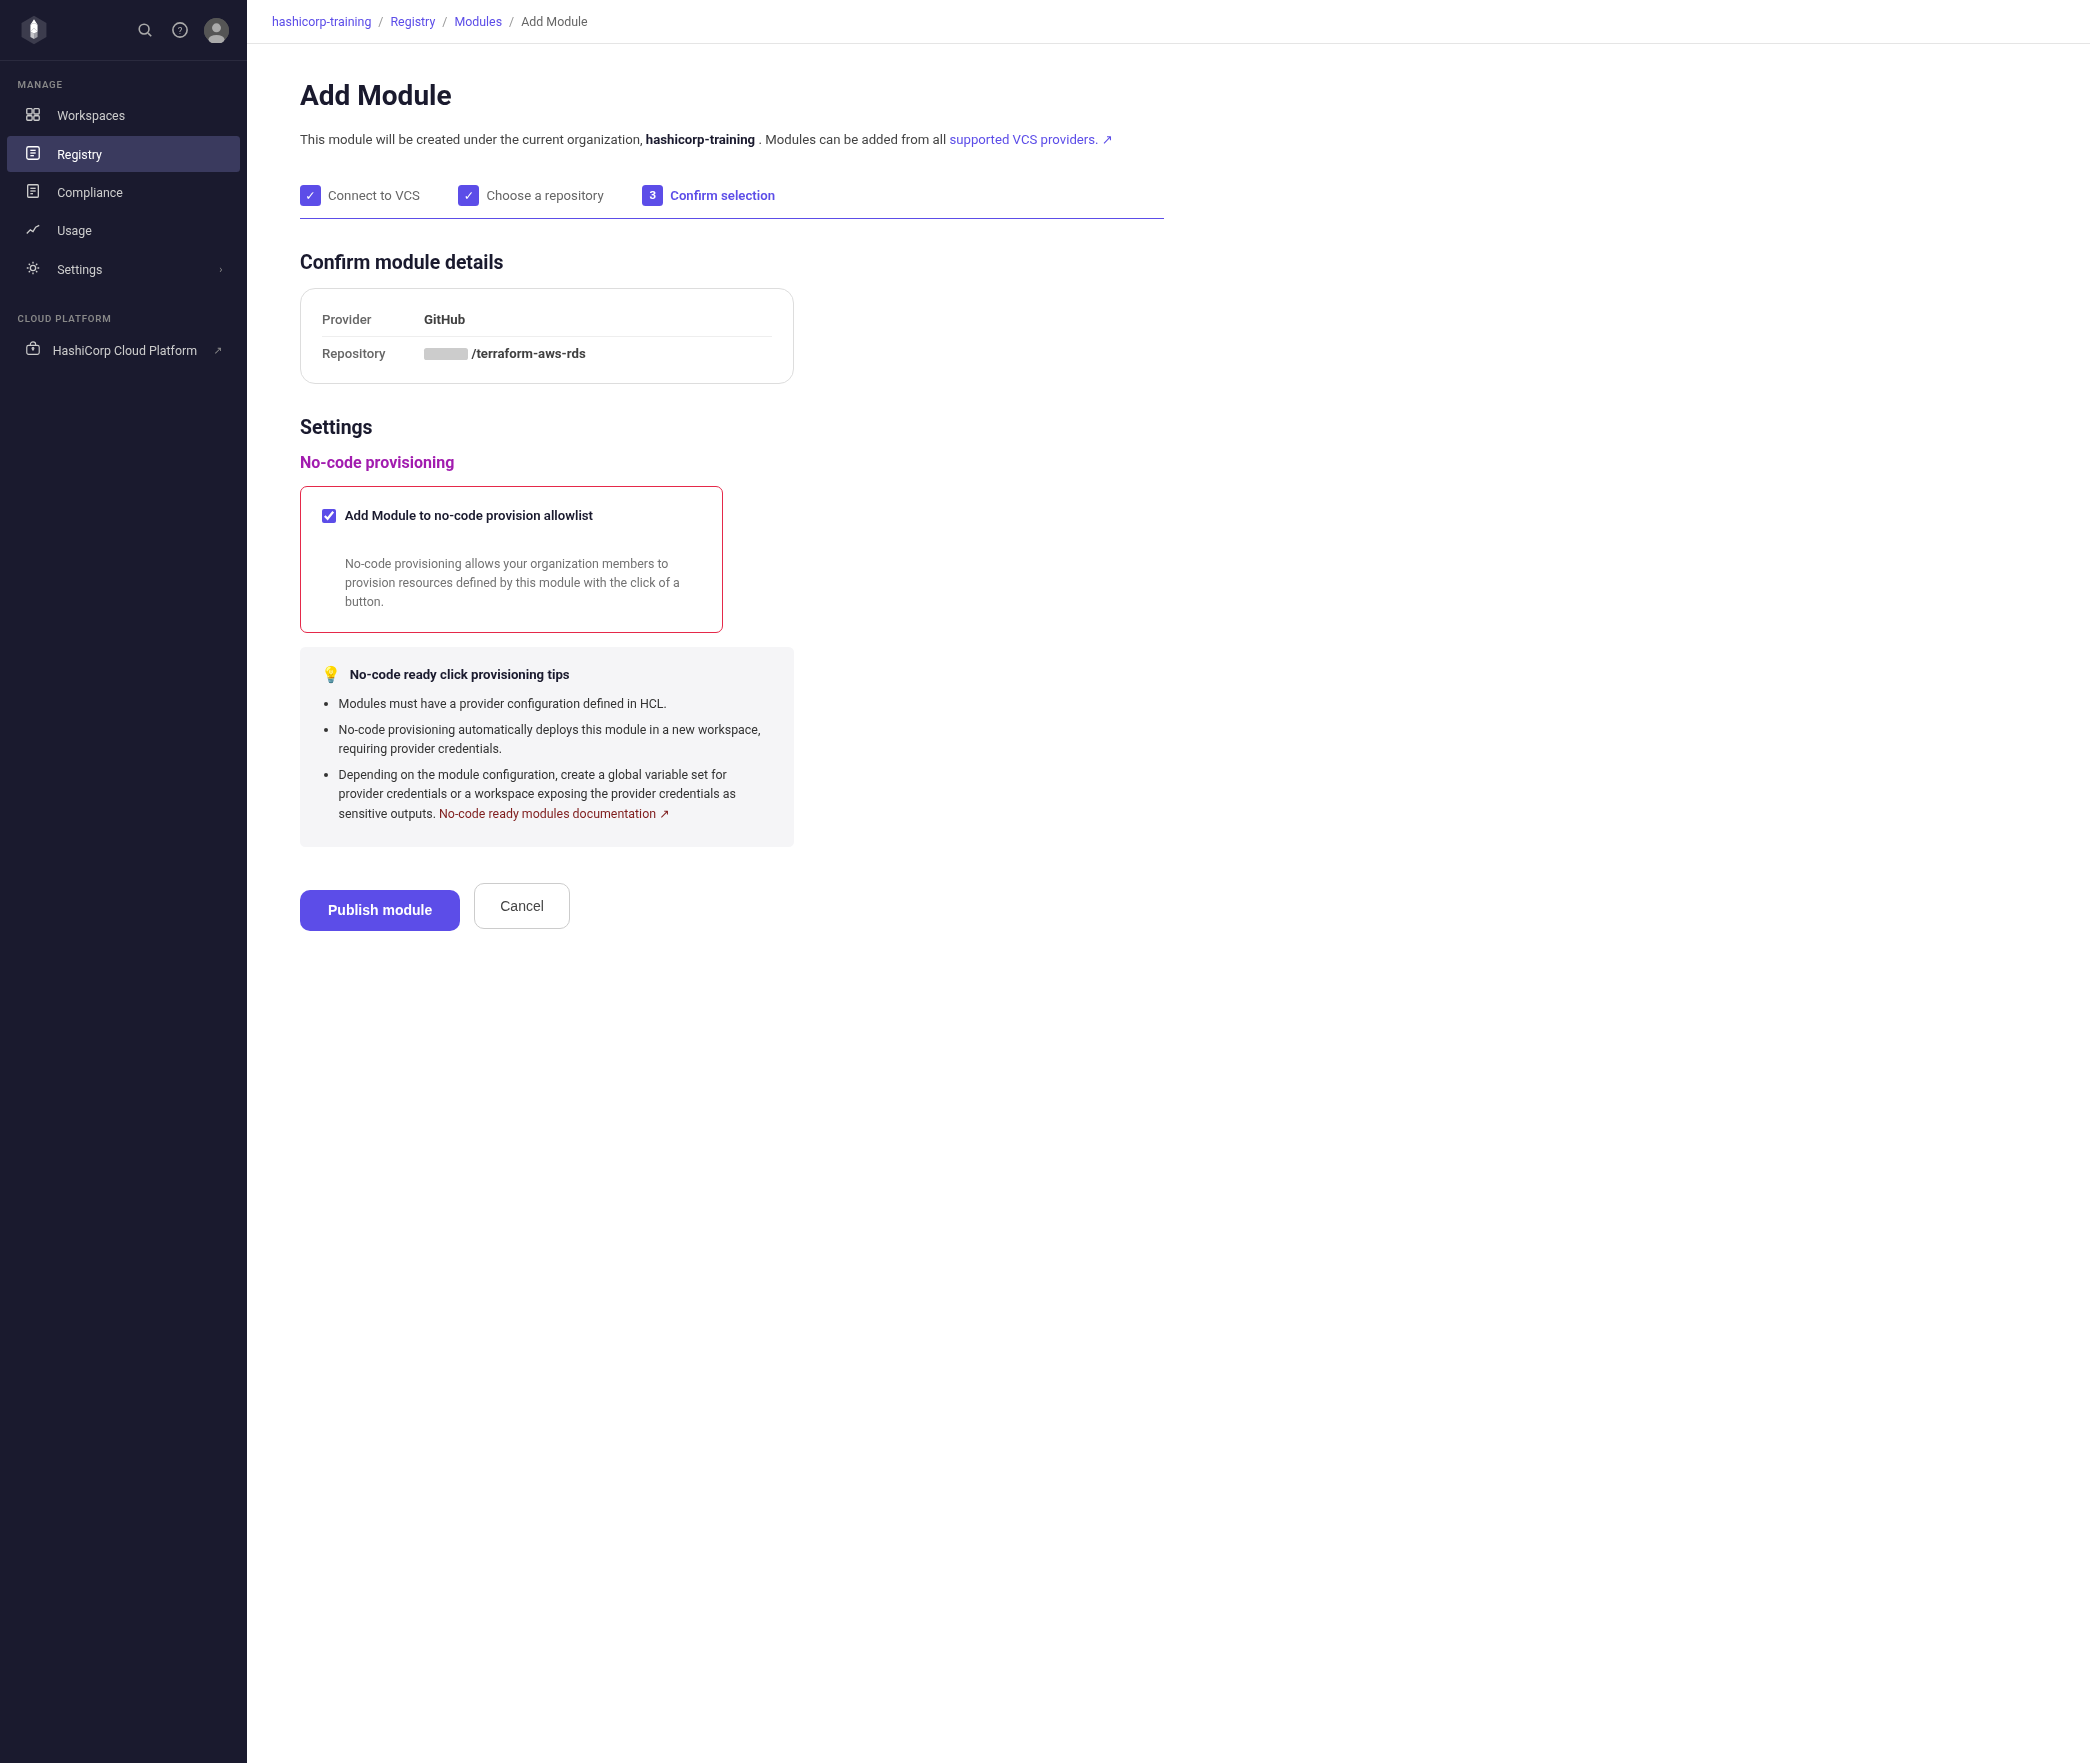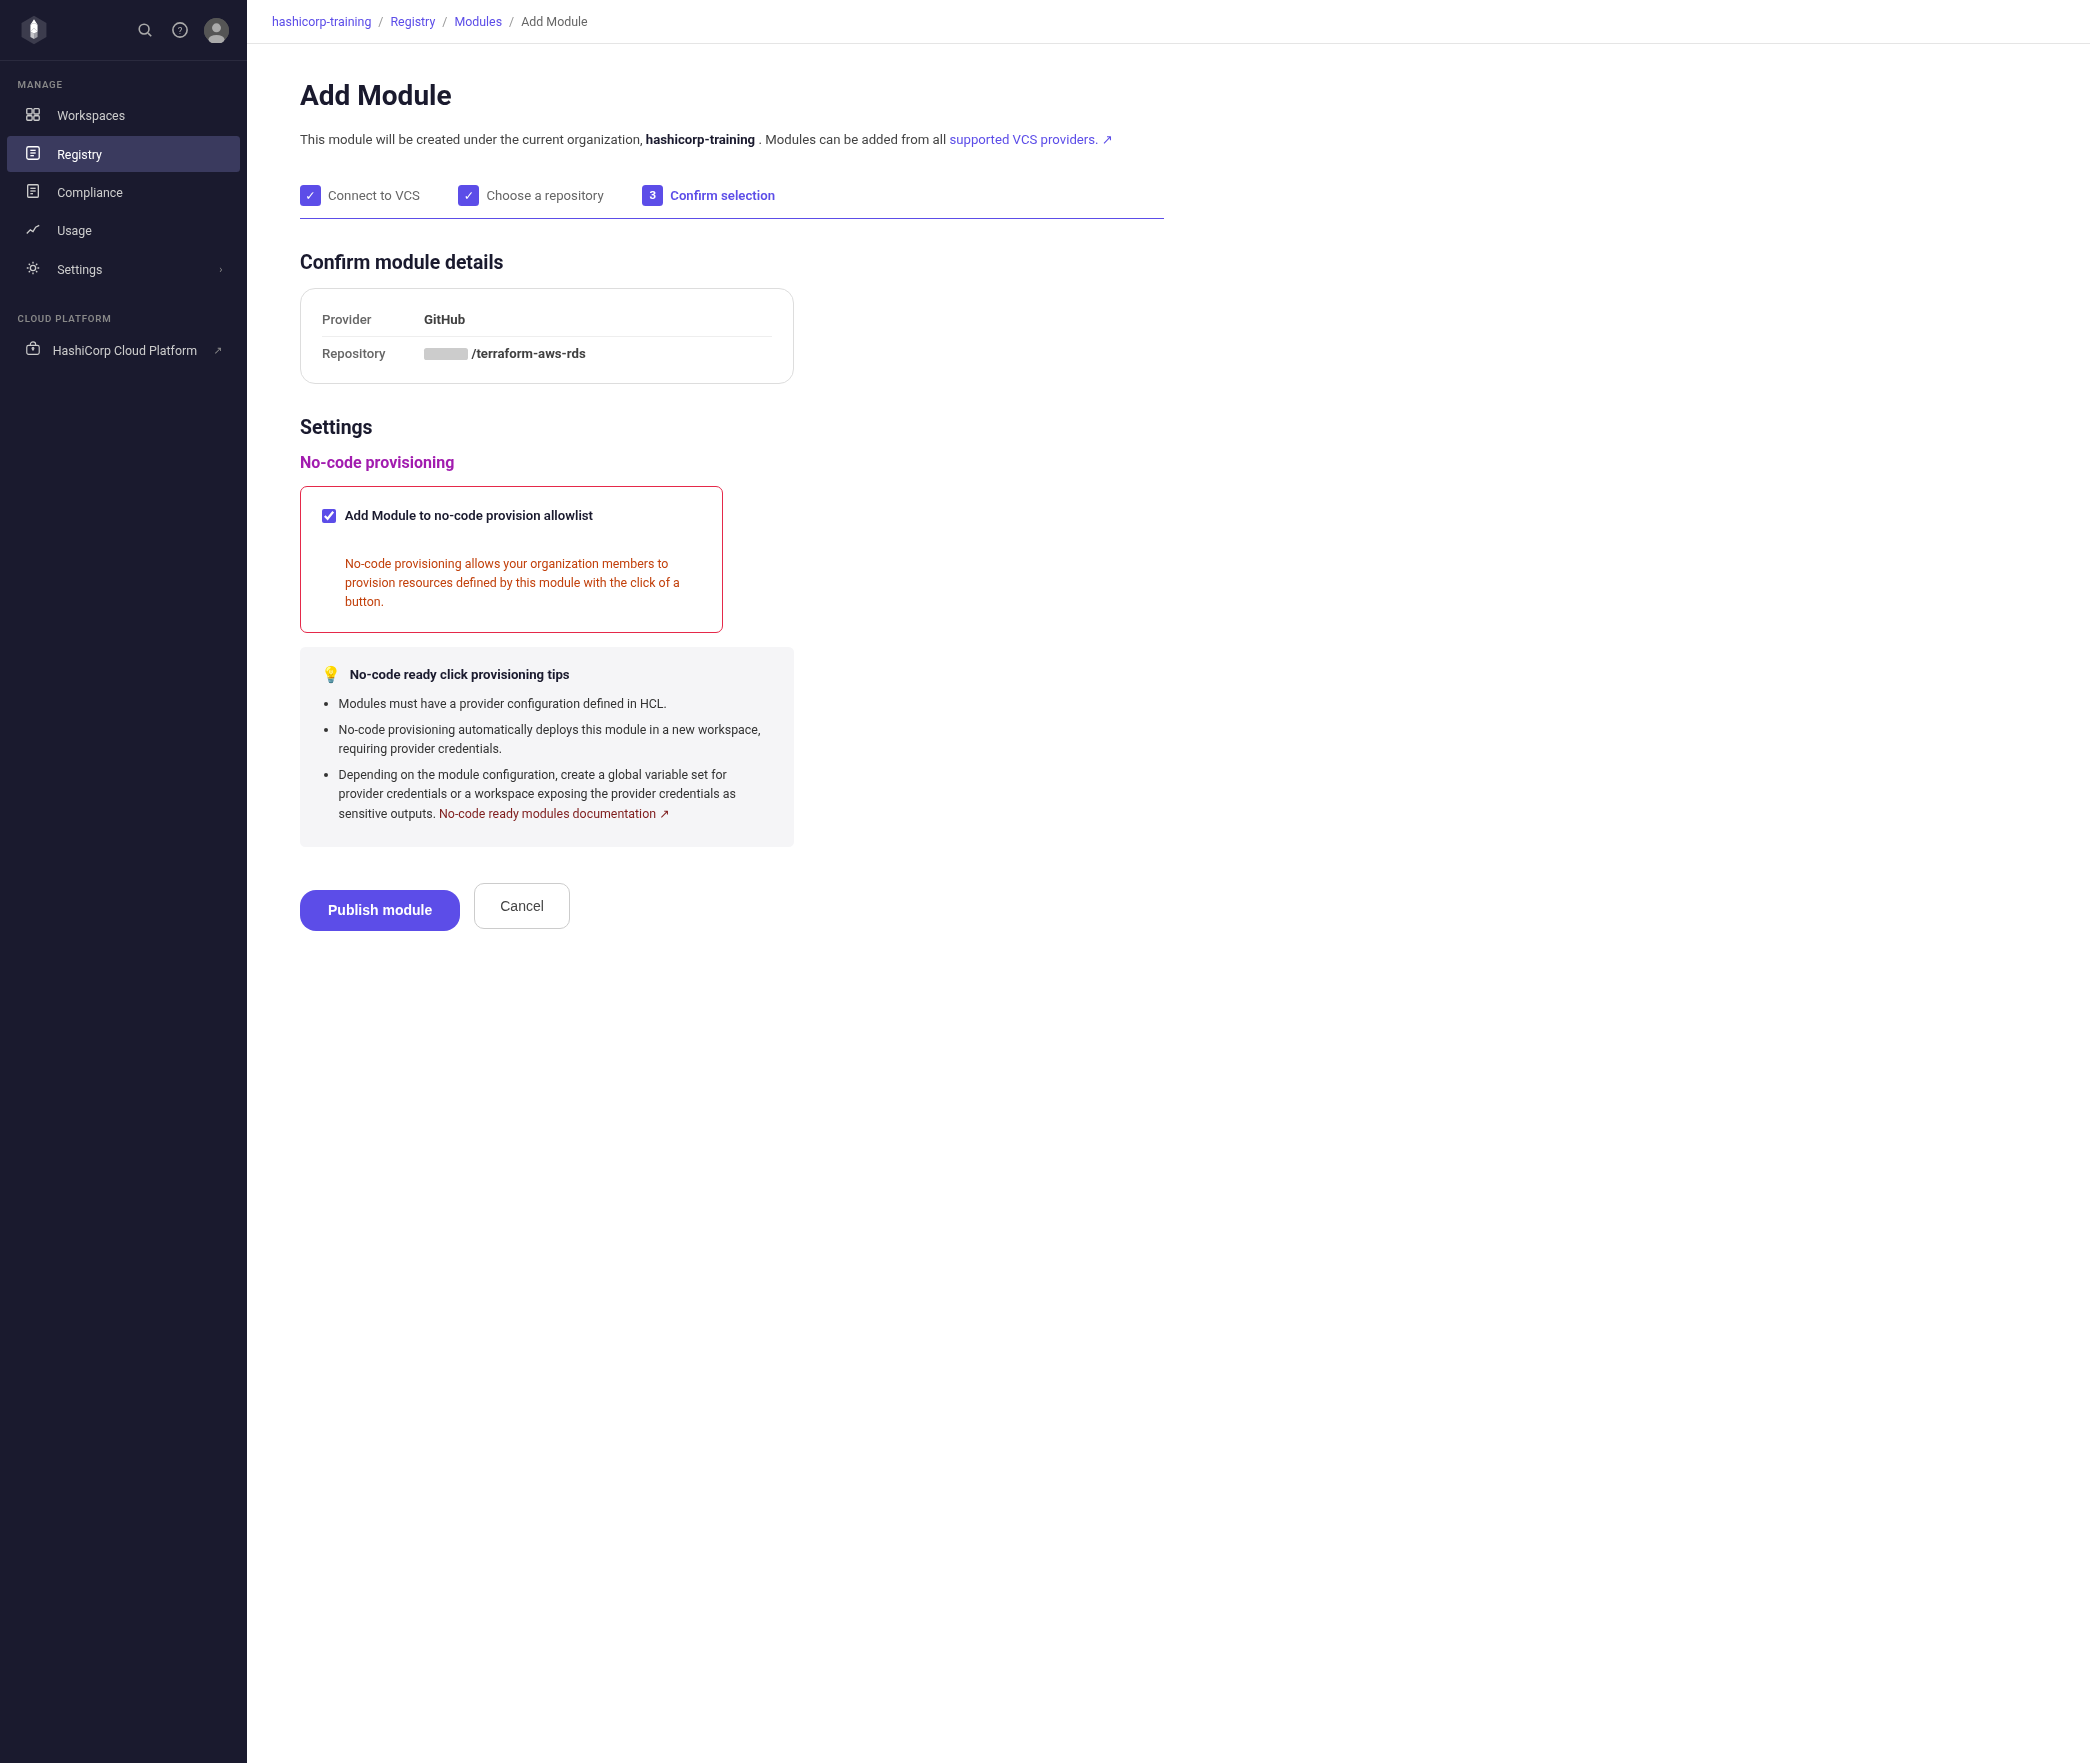--- a/index.html
+++ b/index.html
@@ -288,21 +288,21 @@
       accent-color: #5c4de8;
       cursor: pointer;
     }
     .checkbox-label {
       font-size: 13.2px;
       font-weight: 600;
       color: #1a1a2e;
     }
     .checkbox-description {
       font-size: 12.4px;
-      color: #c2410c;
+      color: #737373;
       line-height: 1.5;
       margin-left: 23px;
       margin-top: 32px;
     }
 
     
     .tips-box {
       background: #f5f5f7;
       border-radius: 5.3px;
       padding: 17.6px 21px;
@@ -339,21 +339,21 @@
     .action-row {
       display: flex;
       gap: 14px;
       align-items: center;
       margin-top: 17.6px;
     }
     .btn-publish {
       background: #5c4de8;
       color: #fff;
       border: none;
-      border-radius: 16px;
+      border-radius: 10px;
       padding: 12.4px 28px;
       font-size: 14px;
       font-weight: 600;
       cursor: pointer;
       transition: background 0.15s;
       margin-top: 8px;
     }
     .btn-cancel {
       background: #fff;
       color: #444;

